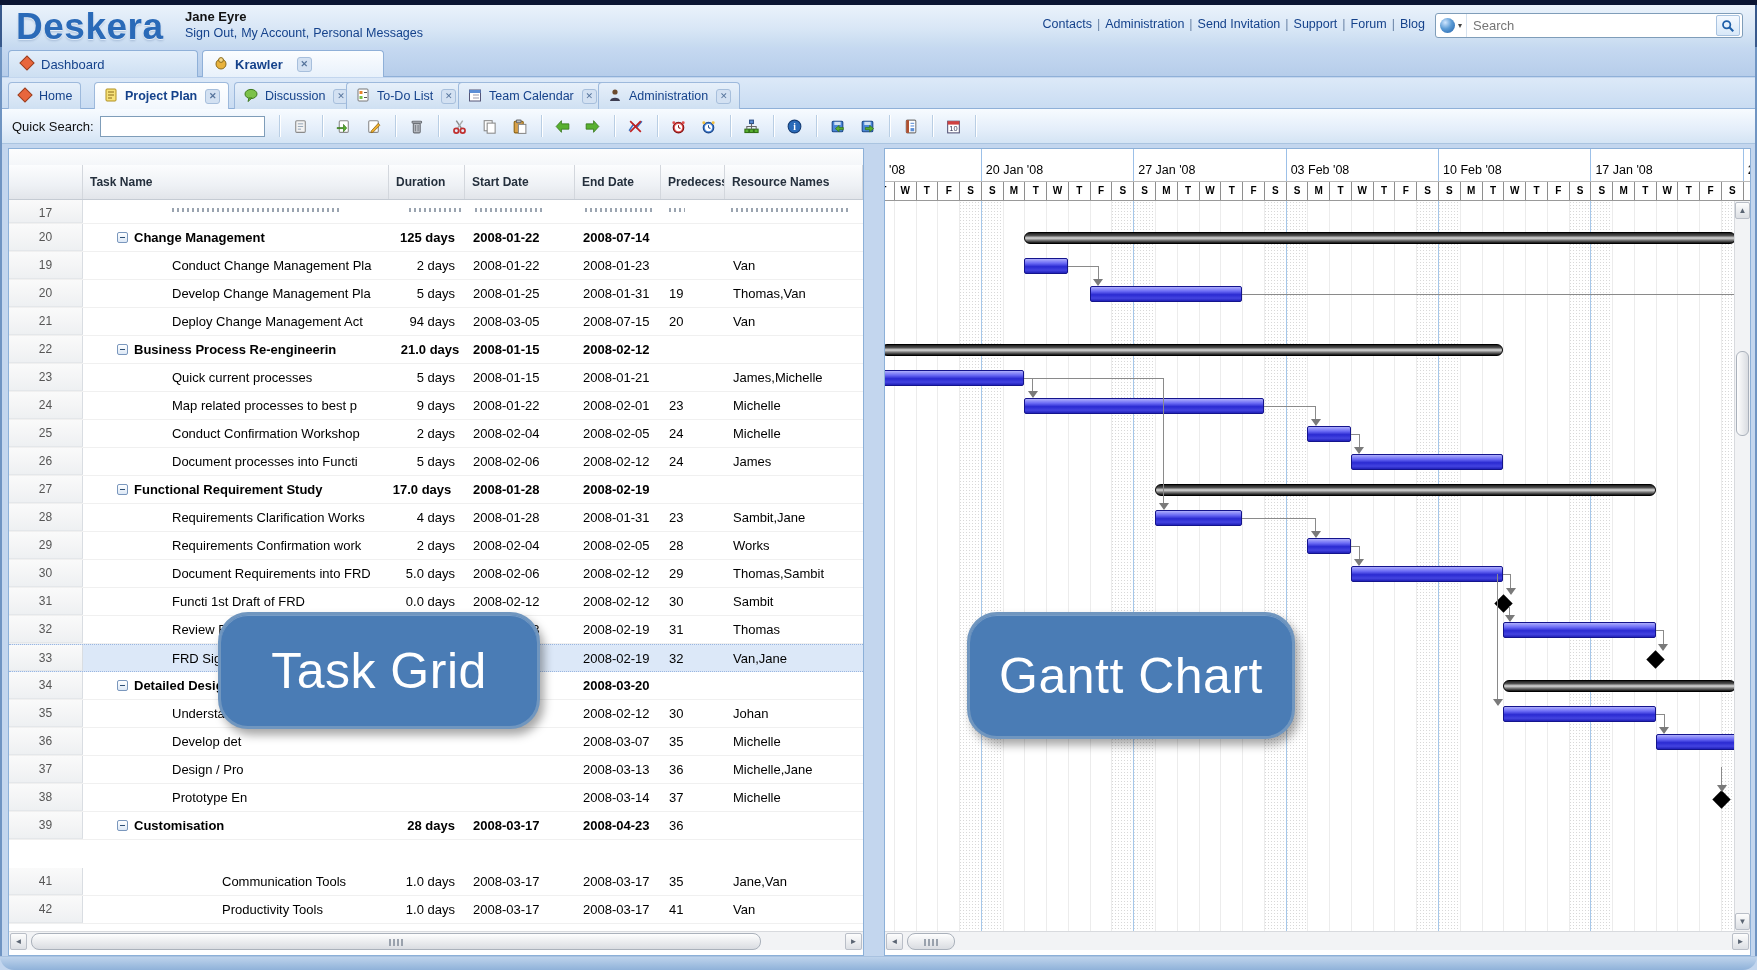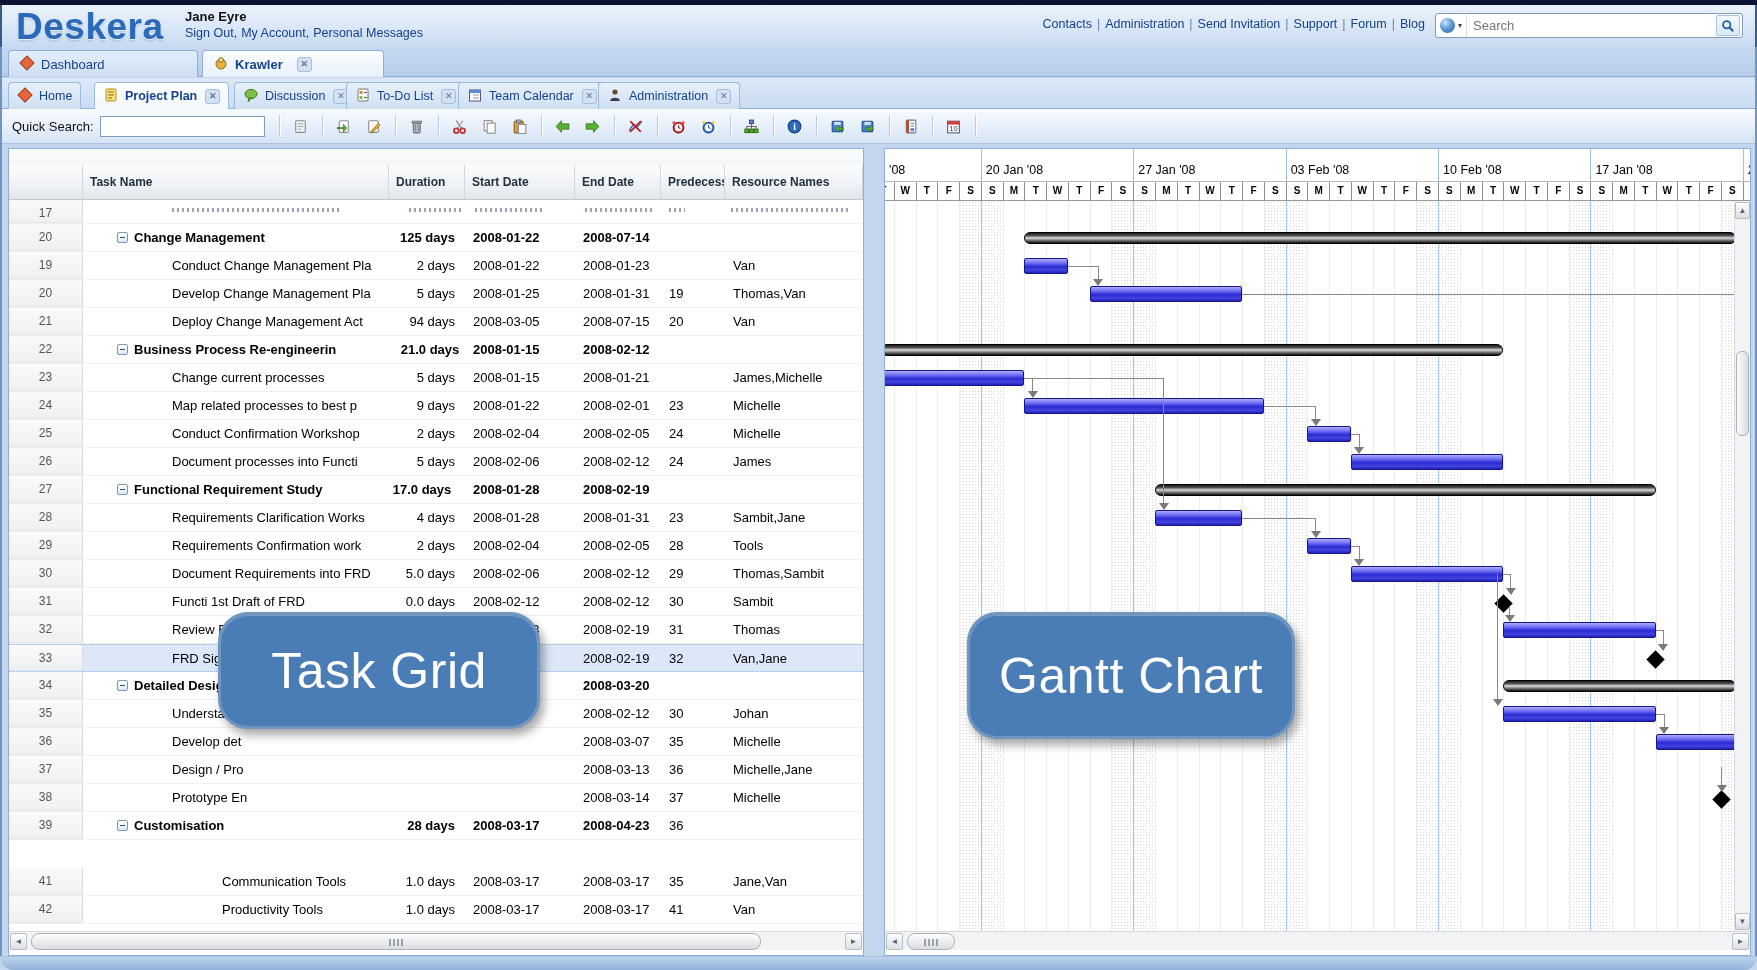--- a/index.html
+++ b/index.html
@@ -463,21 +463,21 @@
           <div class="gnum">22</div>
           <div class="gcell b" style="left: 74px; width: 306px; padding-left: 34px;"><span class="expander"></span><span>Business Process Re-engineerin</span></div>
           <div class="gcell b" style="left: 388px; width: 66px; padding-left: 0px; text-align: center;">21.0 days</div>
           <div class="gcell b" style="left: 456px; width: 100px; padding-left: 8px;">2008-01-15</div>
           <div class="gcell b" style="left: 566px; width: 76px; padding-left: 8px;">2008-02-12</div>
           <div class="gcell" style="left: 652px; width: 54px; padding-left: 8px;"></div>
           <div class="gcell" style="left: 716px; width: 128px; padding-left: 8px;"></div>
         </div>
         <div class="grow" style="top: 164px;">
           <div class="gnum">23</div>
-          <div class="gcell" style="left: 74px; width: 306px; padding-left: 89px;"><span>Change current processes</span></div>
+          <div class="gcell" style="left: 74px; width: 306px; padding-left: 89px;"><span>Quick current processes</span></div>
           <div class="gcell" style="left: 380px; width: 66px; padding-left: 0px; text-align: right;">5 days</div>
           <div class="gcell" style="left: 456px; width: 100px; padding-left: 8px;">2008-01-15</div>
           <div class="gcell" style="left: 566px; width: 76px; padding-left: 8px;">2008-01-21</div>
           <div class="gcell" style="left: 652px; width: 54px; padding-left: 8px;"></div>
           <div class="gcell" style="left: 716px; width: 128px; padding-left: 8px;">James,Michelle</div>
         </div>
         <div class="grow" style="top: 192px;">
           <div class="gnum">24</div>
           <div class="gcell" style="left: 74px; width: 306px; padding-left: 89px;"><span>Map related processes to best p</span></div>
           <div class="gcell" style="left: 380px; width: 66px; padding-left: 0px; text-align: right;">9 days</div>
@@ -522,21 +522,21 @@
           <div class="gcell" style="left: 652px; width: 54px; padding-left: 8px;">23</div>
           <div class="gcell" style="left: 716px; width: 128px; padding-left: 8px;">Sambit,Jane</div>
         </div>
         <div class="grow" style="top: 332px;">
           <div class="gnum">29</div>
           <div class="gcell" style="left: 74px; width: 306px; padding-left: 89px;"><span>Requirements Confirmation work</span></div>
           <div class="gcell" style="left: 380px; width: 66px; padding-left: 0px; text-align: right;">2 days</div>
           <div class="gcell" style="left: 456px; width: 100px; padding-left: 8px;">2008-02-04</div>
           <div class="gcell" style="left: 566px; width: 76px; padding-left: 8px;">2008-02-05</div>
           <div class="gcell" style="left: 652px; width: 54px; padding-left: 8px;">28</div>
-          <div class="gcell" style="left: 716px; width: 128px; padding-left: 8px;">Tools</div>
+          <div class="gcell" style="left: 716px; width: 128px; padding-left: 8px;">Works</div>
         </div>
         <div class="grow" style="top: 360px;">
           <div class="gnum">30</div>
           <div class="gcell" style="left: 74px; width: 306px; padding-left: 89px;"><span>Document Requirements into FRD</span></div>
           <div class="gcell" style="left: 380px; width: 66px; padding-left: 0px; text-align: right;">5.0 days</div>
           <div class="gcell" style="left: 456px; width: 100px; padding-left: 8px;">2008-02-06</div>
           <div class="gcell" style="left: 566px; width: 76px; padding-left: 8px;">2008-02-12</div>
           <div class="gcell" style="left: 652px; width: 54px; padding-left: 8px;">29</div>
           <div class="gcell" style="left: 716px; width: 128px; padding-left: 8px;">Thomas,Sambit</div>
         </div>

